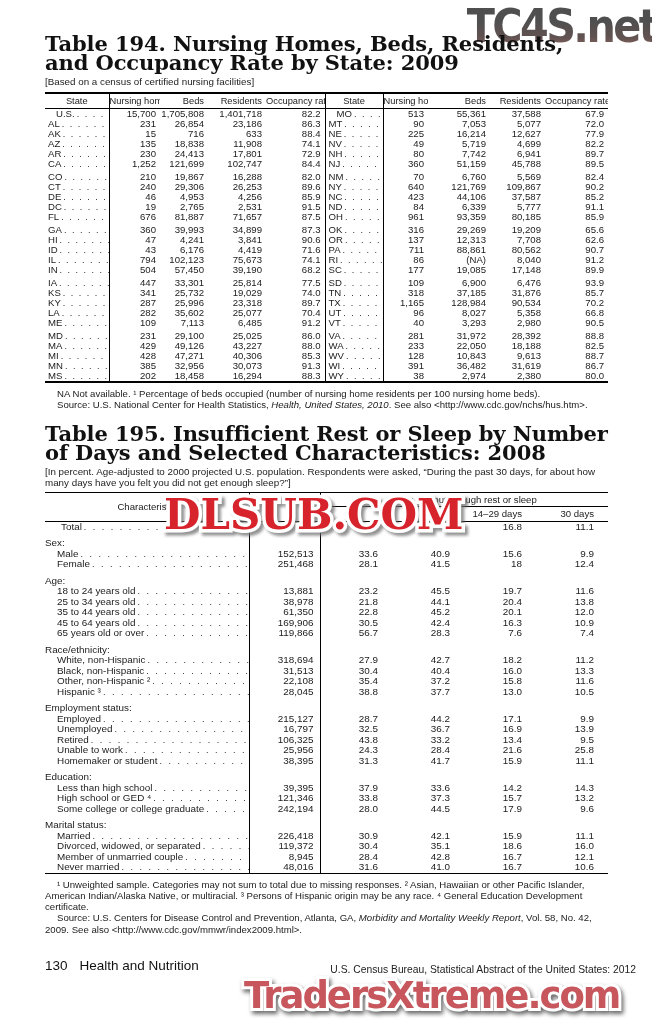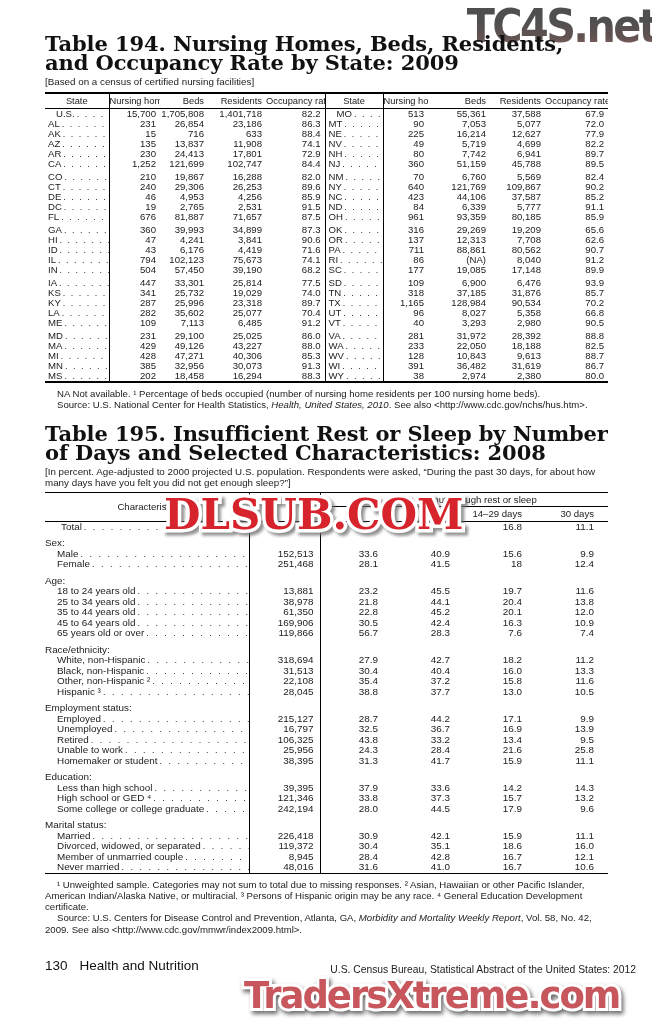--- a/index.html
+++ b/index.html
@@ -178,21 +178,21 @@
             <td>77.9</td>
           </tr>
           <tr>
             <td class="statecell vr">
               <div class="statewrap">
                 <span>AZ</span>
                 <span class="leader">. . . . . . . . . . . . . . . . . . . . . . . . . . . . . . . . . . . . . . . . . . . . . . . . . . . . . . . . . . . . </span>
               </div>
             </td>
             <td>135</td>
-            <td>13,837</td>
+            <td>18,838</td>
             <td>11,908</td>
             <td class="vr">74.1</td>
             <td class="statecell vr">
               <div class="statewrap">
                 <span>NV</span>
                 <span class="leader">. . . . . . . . . . . . . . . . . . . . . . . . . . . . . . . . . . . . . . . . . . . . . . . . . . . . . . . . . . . . </span>
               </div>
             </td>
             <td>49</td>
             <td>5,719</td>

